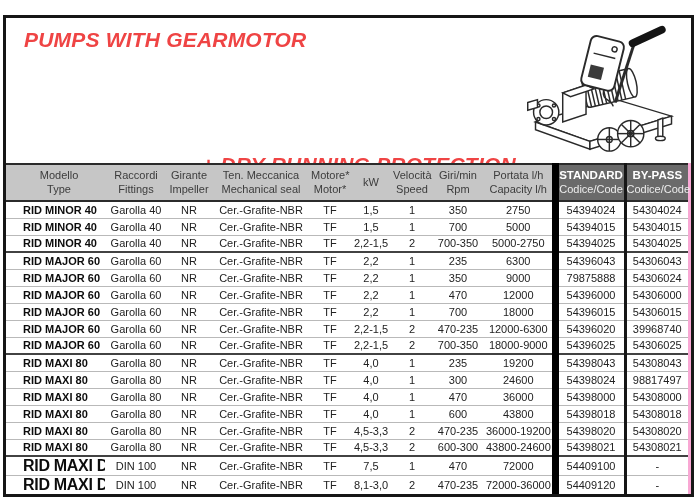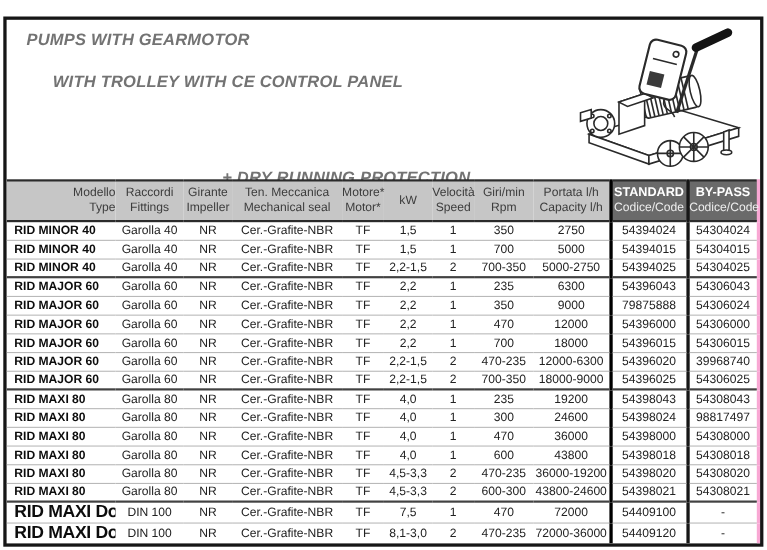--- a/index.html
+++ b/index.html
@@ -6,71 +6,70 @@
   html,body { width:697px; height:500px; background:#ffffff; }
   body { font-family:"Liberation Sans", sans-serif; position:relative; overflow:hidden; }
 
   .frame {
     position:absolute; left:3px; top:15px; width:691px; height:482px;
     border:3px solid #161616; background:#fff; overflow:hidden;
   }
 
   .title-line {
     position:absolute; font-style:italic; font-weight:bold;
-    font-size:15px; color:#737373; white-space:nowrap; letter-spacing:.2px;
+    font-size:21px; color:#ef4444; white-space:nowrap; letter-spacing:.2px;
   }
   .title-1 { left:18px; top:10px; }
   .title-2 { left:42px; top:48px; }
   .title-3 { left:196px; top:87px;margin-top:48px; }
 
   .illu { position:absolute; top:1px; right:3px; width:168px; height:136px; }
 
   table.spec {
     position:absolute; left:0; right:0; bottom:0; width:100%;
     border-collapse:collapse; table-layout:fixed;
   }
   col.c0{width:99px} col.c1{width:62px} col.c2{width:44px} col.c3{width:100px}
   col.c4{width:38px} col.c5{width:44px} col.c6{width:38px} col.c7{width:54px}
   col.c8{width:70px} col.c9{width:70px} col.c10{width:auto}
 
   thead th {
     background:#c6c6c6; color:#3c3c3c; font-weight:normal; font-size:11px;
     text-align:center; vertical-align:middle; padding:3px 0 4px;
     border-top:2px solid #2b2b2b; border-bottom:2px solid #2b2b2b;
   }
-  thead th.left { text-align:right; padding-left:7px; }
+  thead th.left { text-align:center; padding-left:7px; }
   .h1,.h2 { line-height:14px; white-space:nowrap; }
   .h2:empty { display:none; }
   thead th.dark { background:#6a6a6a; color:#ffffff; }
   thead th.dark .h1 { font-weight:bold; font-size:11.5px; }
   thead th.dark .h2 { color:#ededed; }
 
   tbody td {
     background:#fff; font-size:11px; color:#222; text-align:center;
     height:17px; padding:0 1px; white-space:nowrap; overflow:hidden;
     border-bottom:1px solid #b9b9b9; vertical-align:middle;
   }
   tbody td.c0 {
-    text-align:left; padding-left:7px; font-weight:bold; color:#0c0c0c;
+    text-align:left; padding-left:17px; font-weight:bold; color:#0c0c0c;
   }
   tbody td.c0.condensed { font-size:16px; letter-spacing:-.3px; }
   tr.group-start td { border-top:2px solid #424242; }
   tbody tr:last-child td { border-bottom:none; }
 
   
-  table.spec .vc9  { border-left:3px solid #000000; border-right:3px solid #161616; }
+  table.spec .vc9  { border-left:7px solid #000000; border-right:3px solid #161616; }
   table.spec .vc10 { border-right:3px solid #f9a8d4; }
 </style>
 </head>
 <body>
 
 <div class="frame">
 
   <div class="title-line title-1">PUMPS WITH GEARMOTOR</div>
-  <div class="title-line title-2">WITH TROLLEY WITH CE CONTROL PANEL</div>
   <div class="title-line title-3">+ DRY RUNNING PROTECTION</div>
 
   <svg class="illu" viewBox="0 0 165 140" fill="none" stroke="#2a2a2a" stroke-width="1.5">
 
     <polygon points="12,106 92,82 152,100 68,126" fill="#fff"></polygon>
     <polygon points="12,106 12,114 68,134 68,126" fill="#fff"></polygon>
     <polygon points="68,126 68,134 152,108 152,100" fill="#fff"></polygon>
 
     <polygon points="138,104 143,102 143,121 138,123" fill="#fff"></polygon>
     <ellipse cx="140.5" cy="123" rx="5" ry="2.2" fill="#fff"></ellipse>

